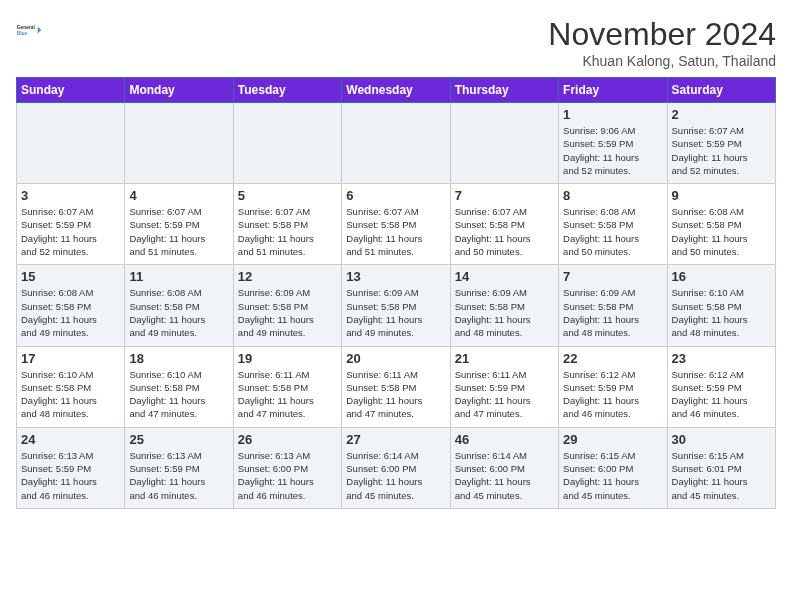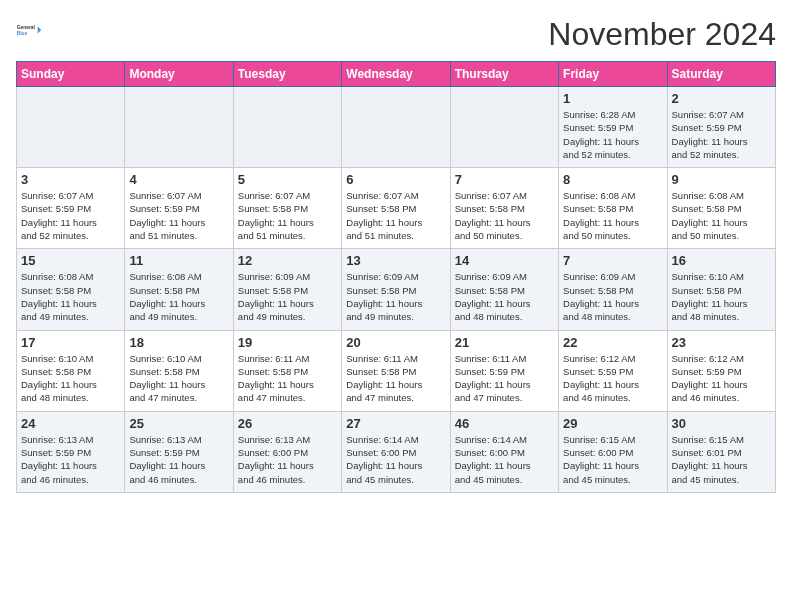--- a/index.html
+++ b/index.html
@@ -36,21 +36,21 @@
     .location {
       font-size: 14px;
       color: #555;
     }
     .calendar {
       width: 100%;
       border-collapse: collapse;
       table-layout: fixed;
     }
     .calendar th {
-      background: #ec4899;
+      background: #6d28d9;
       color: #fff;
       font-size: 12px;
       font-weight: bold;
       padding: 5px 4px;
       text-align: left;
       border: 1px solid #3a6aaa;
     }
     .calendar td {
       border: 1px solid #ccc;
       vertical-align: top;
@@ -87,20 +87,21 @@
 <div class="header">
   <div class="logo">
     <svg class="logo-icon" viewBox="0 0 80 40" xmlns="http://www.w3.org/2000/svg" width="80" height="40">
         <text x="2" y="18" font-size="14" font-weight="bold" fill="#333">General</text>
         <text x="2" y="34" font-size="14" font-weight="bold" fill="#4a90d9">Blue</text>
         <polygon points="62,10 72,20 62,30" fill="#4a90d9"></polygon>
       </svg>
   </div>
   <div class="title-block">
     <div class="month-title">November 2024</div>
+    <div class="location">Khuan Kalong, Satun, Thailand</div>
   </div>
 </div>
 
 <table class="calendar">
   <thead>
     <tr>
     <th>Sunday</th>
         <th>Monday</th>
         <th>Tuesday</th>
         <th>Wednesday</th>
@@ -111,21 +112,21 @@
   </thead>
   <tbody id="calendar-body">
   <tr class="row-shaded">
         <td class="empty"></td>
         <td class="empty"></td>
         <td class="empty"></td>
         <td class="empty"></td>
         <td class="empty"></td>
         <td>
           <span class="day-num">1</span>
-          <div class="day-info" style="white-space: pre-line;">Sunrise: 6:28 AM
+          <div class="day-info" style="white-space: pre-line;">Sunrise: 9:06 AM
 Sunset: 5:59 PM
 Daylight: 11 hours
 and 52 minutes.</div>
         </td>
         <td>
           <span class="day-num">2</span>
           <div class="day-info" style="white-space: pre-line;">Sunrise: 6:07 AM
 Sunset: 5:59 PM
 Daylight: 11 hours
 and 52 minutes.</div>

